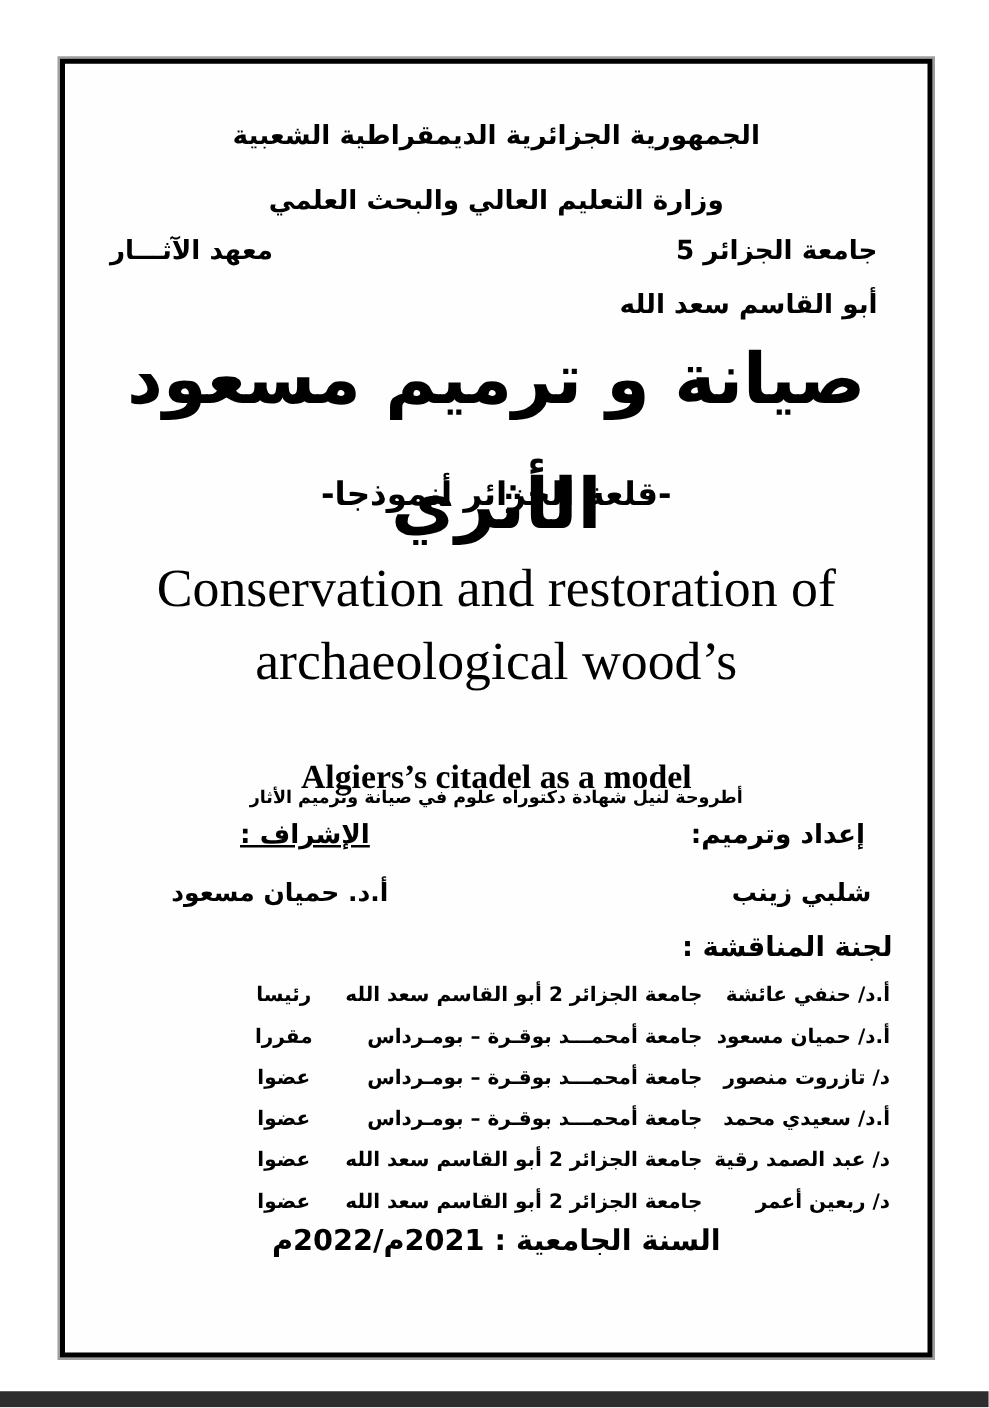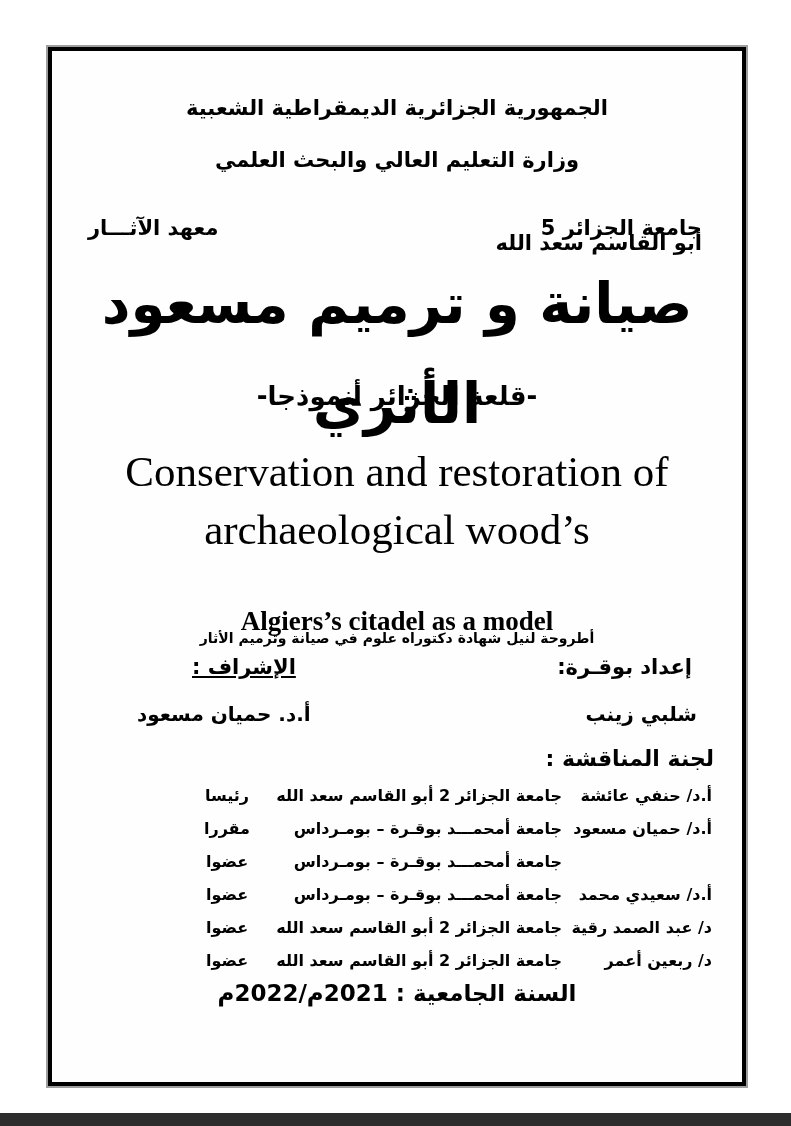--- a/index.html
+++ b/index.html
@@ -12,21 +12,21 @@
     border:4px solid #000;box-shadow:0 0 0 2px #9e9e9e;background:#fefefe;
   }
   .abs{position:absolute;}
   .center{left:0;right:0;text-align:center;}
   .ar{direction:rtl;}
   .b{font-weight:bold;}
 
   .hdr-line{font-size:21px;line-height:30px;}
   .hdr1{top:42px;}
   .hdr2{top:94px;text-align:center;}
-  .univ-row{top:134px;font-size:21px;line-height:30px;margin-top:28px;}
+  .univ-row{top:134px;font-size:21px;line-height:30px;}
   .univ-right{right:40px;}
   .inst-left{left:36px;}
   .campus{top:177px;right:40px;font-size:21px;line-height:30px;}
 
   .main-title{top:203px;font-size:56px;line-height:100px;letter-spacing:1px;}
   .sub-title{top:326px;font-size:26px;line-height:38px;}
 
   .en-title{top:392px;font-family:"Liberation Serif","DejaVu Serif",serif;
     font-size:43px;line-height:58px;font-weight:normal;direction:ltr;}
   .en-sub{top:553px;font-family:"Liberation Serif","DejaVu Serif",serif;
@@ -74,21 +74,21 @@
     <div class="abs center en-title">
       <div>Conservation and restoration of</div>
       <div>archaeological wood’s</div>
     </div>
 
     <div class="abs center b en-sub">Algiers’s citadel as a model</div>
 
     <div class="abs center ar b degree">أطروحة لنيل شهادة دكتوراه علوم في صيانة وترميم الأثار</div>
 
     <div class="labels-row">
-      <div class="abs ar b lbl prepared">إعداد بوقـرة:</div>
+      <div class="abs ar b lbl prepared">إعداد وترميم:</div>
       <div class="abs ar b lbl supervision">الإشراف :</div>
     </div>
 
     <div class="abs ar b student">شلبي زينب</div>
 
     <div class="abs ar b supervisor">أ.د. حميان مسعود</div>
 
     <div class="abs ar b committee-heading">لجنة المناقشة :</div>
 
     <div class="committee-table">
@@ -96,20 +96,21 @@
         <span class="c-name">أ.د/ حنفي عائشة</span>
         <span class="c-univ">جامعة الجزائر 2 أبو القاسم سعد الله</span>
         <span class="c-role">رئيسا</span>
       </div>
       <div class="c-row" style="top:33px;">
         <span class="c-name">أ.د/ حميان مسعود</span>
         <span class="c-univ">جامعة أمحمـــد بوقـرة – بومـرداس</span>
         <span class="c-role">مقررا</span>
       </div>
       <div class="c-row" style="top:66px;">
+        <span class="c-name">د/ تازروت منصور</span>
         <span class="c-univ">جامعة أمحمـــد بوقـرة – بومـرداس</span>
         <span class="c-role">عضوا</span>
       </div>
       <div class="c-row" style="top:99px;">
         <span class="c-name">أ.د/ سعيدي محمد</span>
         <span class="c-univ">جامعة أمحمـــد بوقـرة – بومـرداس</span>
         <span class="c-role">عضوا</span>
       </div>
       <div class="c-row" style="top:132px;">
         <span class="c-name">د/ عبد الصمد رقية</span>

